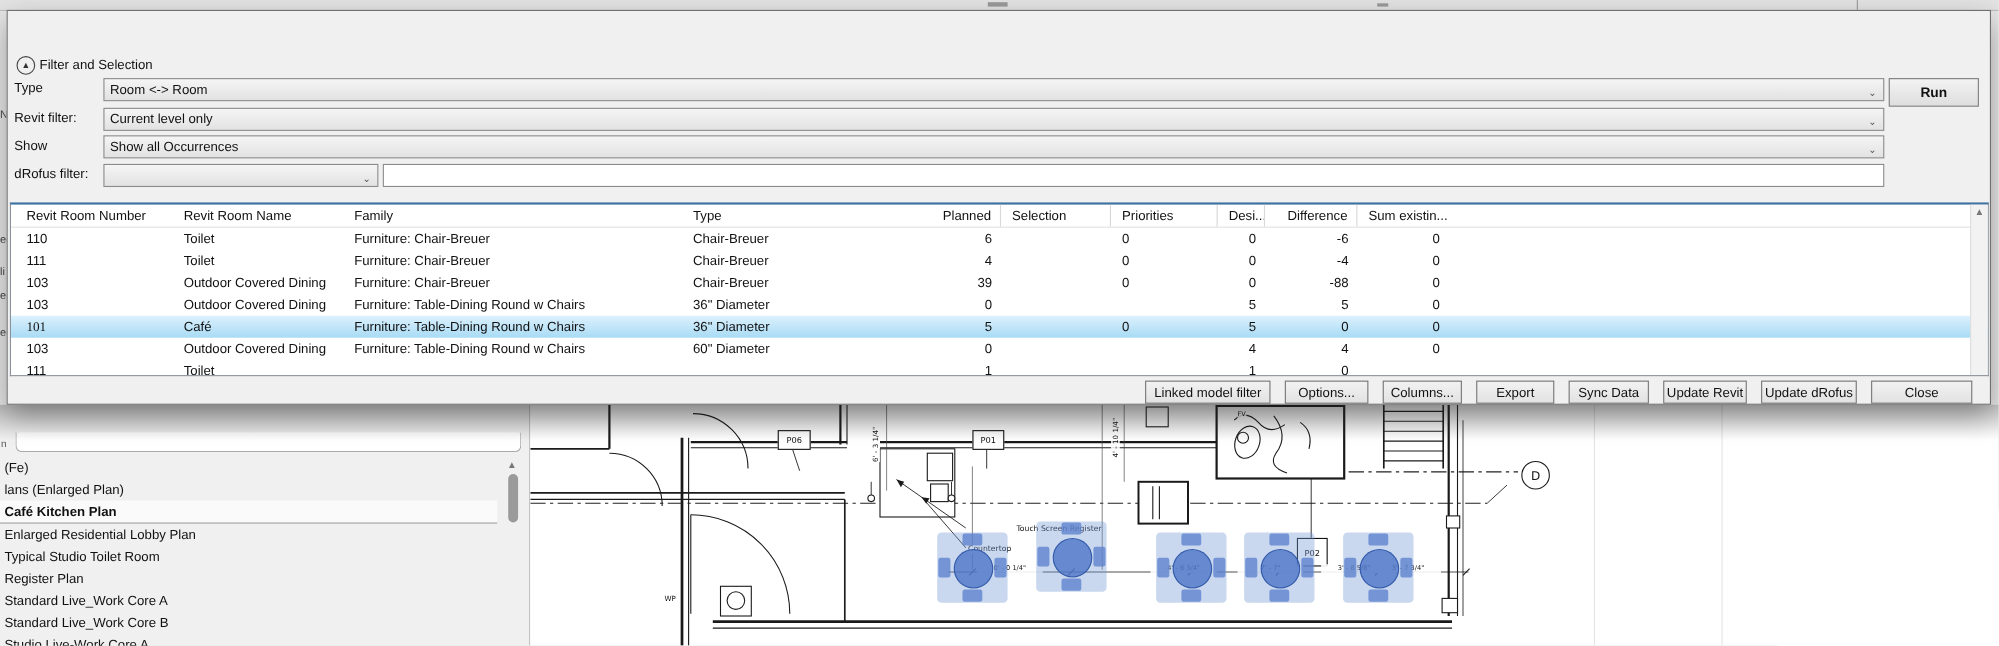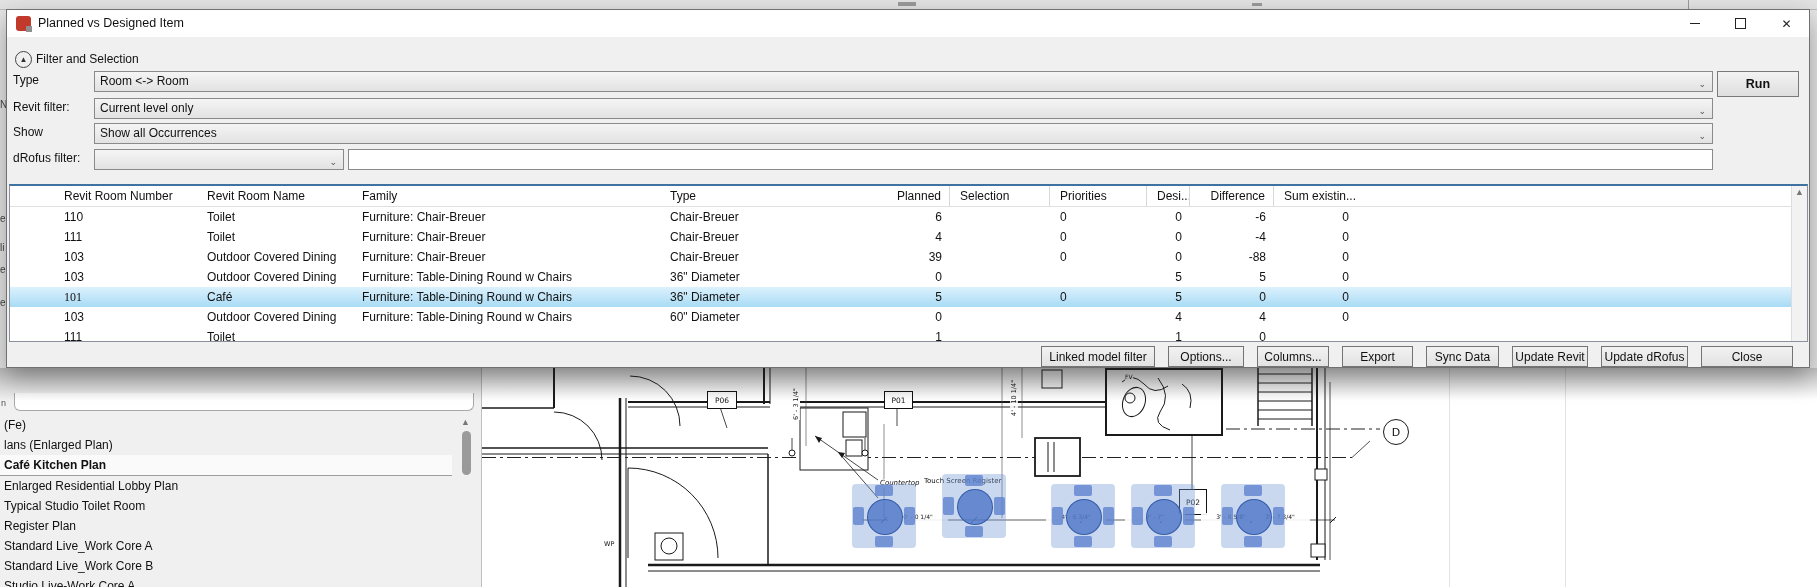--- a/index.html
+++ b/index.html
@@ -64,21 +64,21 @@
   
   .dtable{position:absolute;left:2px;top:174px;width:1799px;height:158px;background:#fff;border:1px solid #8b909a;
           border-top:2px solid #3f72a0;box-sizing:border-box;overflow:hidden;}
   .trow{display:flex;height:20px;line-height:20px;font-size:12px;white-space:nowrap;}
   .trow.header{border-bottom:1px solid #e0e0e0;}
   .trow.selected{background:linear-gradient(#dcf1fd,#a8dbf5);}
   .tcell{flex:0 0 auto;overflow:hidden;box-sizing:border-box;padding:0 8px 0 10px;}
   .trow.header .tcell{color:#111;}
   .trow.header .sep{border-right:1px solid #d8d8d8;}
   .tcell.al-r{text-align:right;}
-  .tcell.c0{padding-left:14px;margin-left:40px;}
+  .tcell.c0{padding-left:14px;}
   .tscroll{position:absolute;right:0;top:0;width:15px;height:156px;background:#f2f2f2;border-left:1px solid #ddd;}
   .tscroll .arrow{position:absolute;left:3px;top:1px;font-size:9px;color:#777;}
   
   .footer{position:absolute;right:16px;top:336px;display:flex;gap:13px;}
   .fbtn{height:21px;background:linear-gradient(#f2f2f2,#e2e2e2);border:1px solid #747474;font-size:12px;
         display:flex;align-items:center;justify-content:center;box-sizing:border-box;}
   .shadowband{position:absolute;left:0;top:368px;width:1817px;height:32px;
         background:linear-gradient(rgba(60,60,60,.30),rgba(60,60,60,0));pointer-events:none;}
 </style>
 </head>
@@ -213,21 +213,21 @@
     </svg>
 
     <div class="faintline" style="left:967px;"></div>
     <div class="faintline" style="left:1083px;"></div>
 
     <div class="ptag" style="left:225px;top:23px;width:28px;height:16px;">P06</div>
     <div class="ptag" style="left:402px;top:23px;width:27px;height:16px;">P01</div>
     <div class="ptag" style="left:697px;top:121px;width:26px;height:24px;">P02</div>
 
     <div class="plabel" style="left:398px;top:109px;margin-left:44px;">Touch Screen Register</div>
-    <div class="plabel" style="left:398px;top:111px;font-style:italic;">Countertop</div>
+    <div class="plabel" style="left:398px;top:127px;">Countertop</div>
     <div class="plabel" style="left:122px;top:172px;font-size:6.5px;">WP</div>
     <div class="plabel" style="left:643px;top:4px;font-size:6px;">FV</div>
 
     <div class="pdim" style="left:406px;top:145px;">0' - 0 1/4"</div>
     <div class="pdim" style="left:564px;top:145px;">4' - 6 3/4"</div>
     <div class="pdim" style="left:643px;top:145px;">7' - 7"</div>
     <div class="pdim" style="left:719px;top:145px;">3' - 8 5/8"</div>
     <div class="pdim" style="left:768px;top:145px;">3' - 7 3/4"</div>
 
     <div class="vdim" style="left:318px;top:44px;">6' - 3 1/4"</div>
@@ -275,33 +275,20 @@
           <div class="ch b"></div>
           <div class="ch l"></div>
           <div class="ch r"></div>
         </div>
       </div>
   </div>
 
   <div class="shadowband"></div>
 
   <div class="dialog">
-    <div class="titlebar">
-      <div class="app-icon"></div>
-      <div class="title-text">Planned vs Designed Item</div>
-      <div class="winbtn" style="right:92px;">
-          <div class="minbar"></div>
-        </div>
-      <div class="winbtn" style="right:46px;">
-          <div class="maxbox"></div>
-        </div>
-      <div class="winbtn close" style="right:0;">
-          <span>✕</span>
-        </div>
-    </div>
 
     <div class="expander">
         <span>▲</span>
       </div>
     <div class="section-label">Filter and Selection</div>
 
     <div class="f-label" style="top:63px;">Type</div>
     <div class="combo" style="top:61px;width:1619px;">
       <span>Room &lt;-&gt; Room</span>
       <span class="chev">⌄</span>

